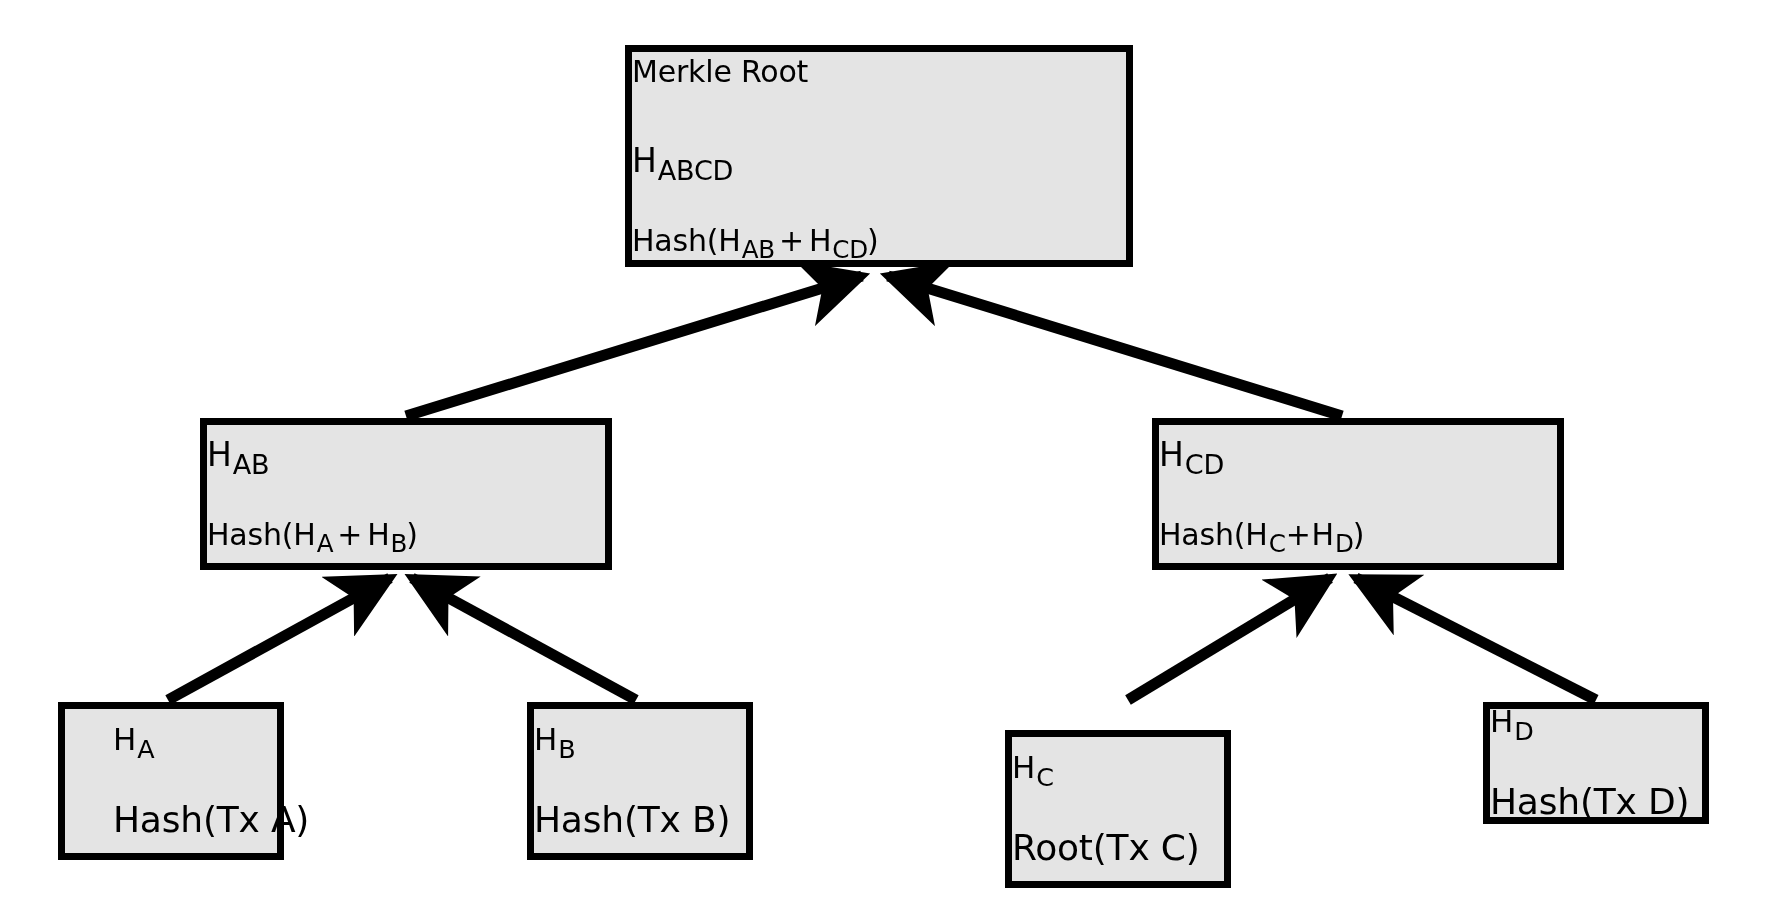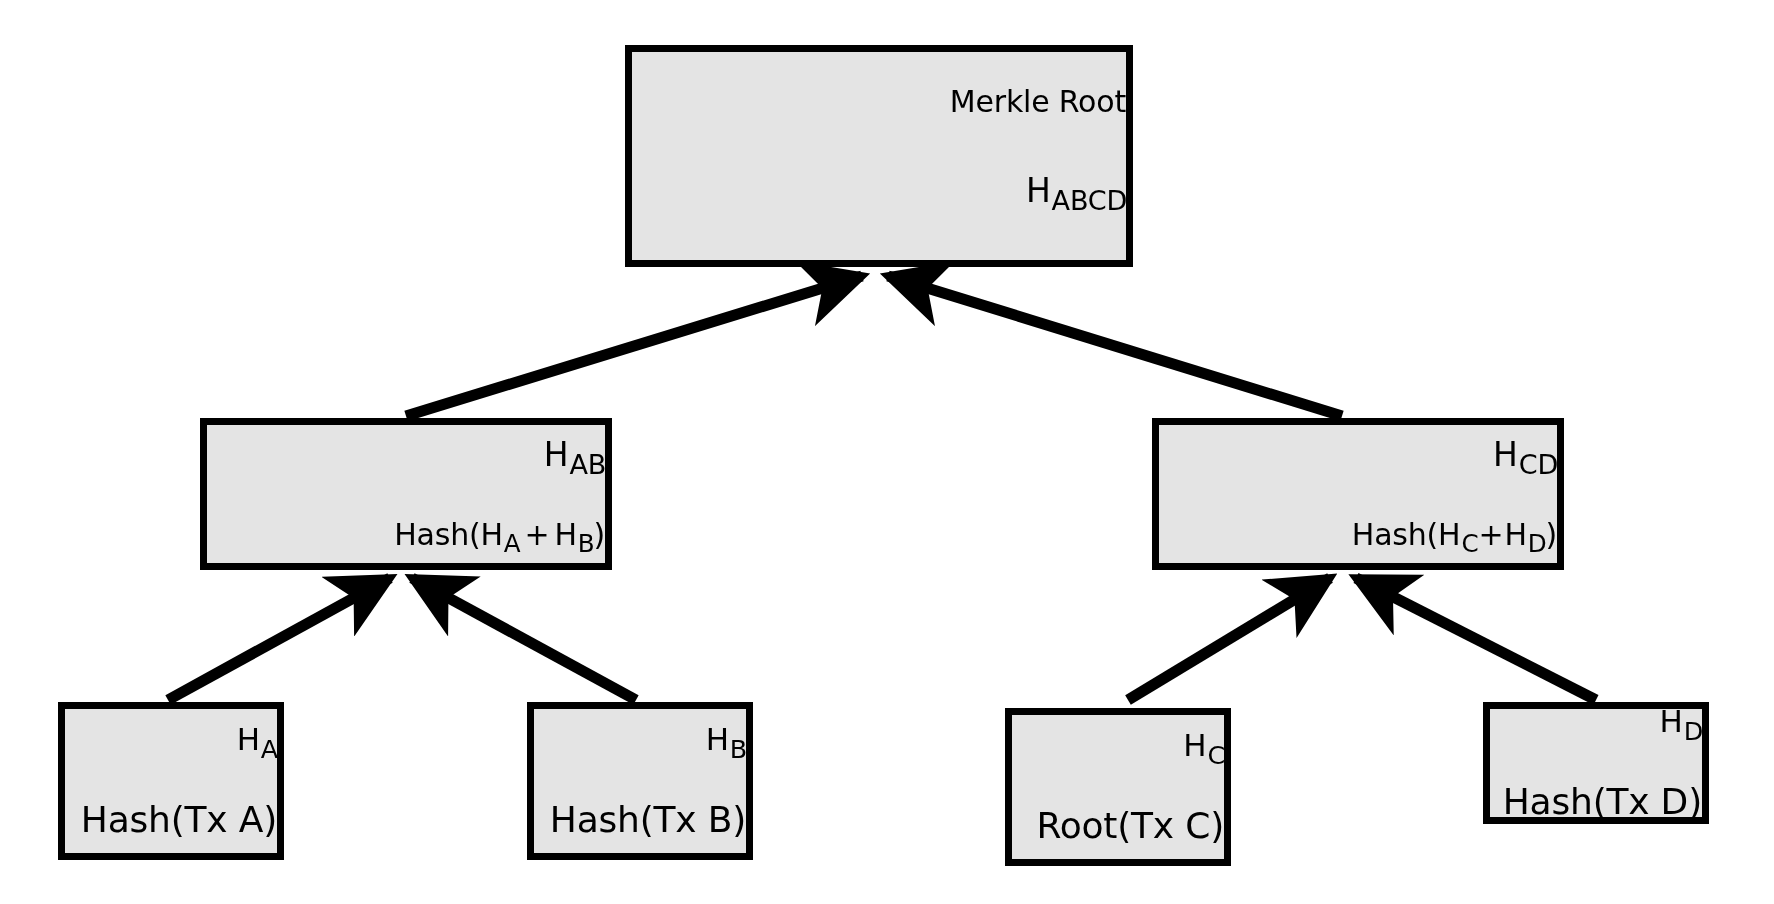--- a/index.html
+++ b/index.html
@@ -23,21 +23,21 @@
     height: 904px;
     pointer-events: none;
   }
   .node {
     position: absolute;
     box-sizing: border-box;
     background: #e4e4e4;
     border: 7px solid #000000;
     display: flex;
     flex-direction: column;
-    align-items: flex-end;
+    align-items: flex-start;
     justify-content: center;
     text-align: center;
     color: #000000;
     z-index: 2;
     gap: 31px;
   }
   .node-line {
     line-height: 1.0;
     white-space: nowrap;
     letter-spacing: -0.2px;
@@ -95,20 +95,23 @@
       <line x1="1128" y1="700" x2="1330" y2="578"></line>
       <line x1="1596" y1="700" x2="1356" y2="578"></line>
     </g>
   </svg>
 
   <div class="node root" style="left:625px; top:45px; width:508px; height:222px;">
     <div class="node-line title-line">Merkle Root</div>
     <div class="node-line hash-label">
       <span>H</span><sub>ABCD</sub>
     </div>
+    <div class="node-line hash-formula">
+      <span>Hash(H</span><sub>AB</sub><span class="plus-sp">+</span><span>H</span><sub>CD</sub><span>)</span>
+    </div>
   </div>
 
   <div class="node branch" style="left:200px; top:418px; width:412px; height:152px;">
     <div class="node-line hash-label">
       <span>H</span><sub>AB</sub>
     </div>
     <div class="node-line hash-formula">
       <span>Hash(H</span><sub>A</sub><span class="plus-sp">+</span><span>H</span><sub>B</sub><span>)</span>
     </div>
   </div>
@@ -129,21 +132,21 @@
     <div class="node-line hash-formula">Hash(Tx A)</div>
   </div>
 
   <div class="node leaf" style="left:527px; top:702px; width:226px; height:158px;">
     <div class="node-line hash-label">
       <span>H</span><sub>B</sub>
     </div>
     <div class="node-line hash-formula">Hash(Tx B)</div>
   </div>
 
-  <div class="node leaf" style="left:1005px; top:708px; width:226px; height:158px;">
+  <div class="node leaf" style="left:1005px; top:730px; width:226px; height:158px;">
     <div class="node-line hash-label">
       <span>H</span><sub>C</sub>
     </div>
     <div class="node-line hash-formula">Root(Tx C)</div>
   </div>
 
   <div class="node leaf" style="left:1483px; top:702px; width:226px; height:122px;">
     <div class="node-line hash-label">
       <span>H</span><sub>D</sub>
     </div>

